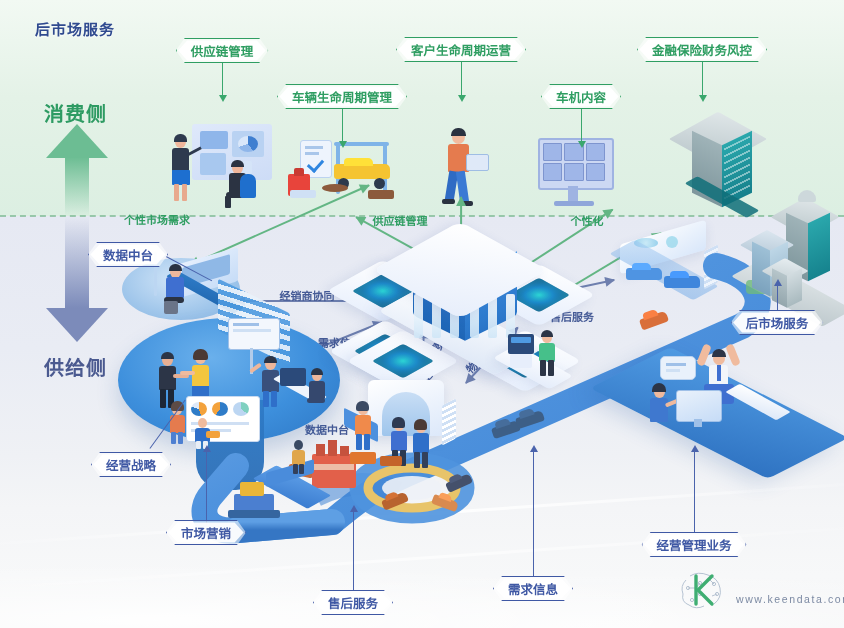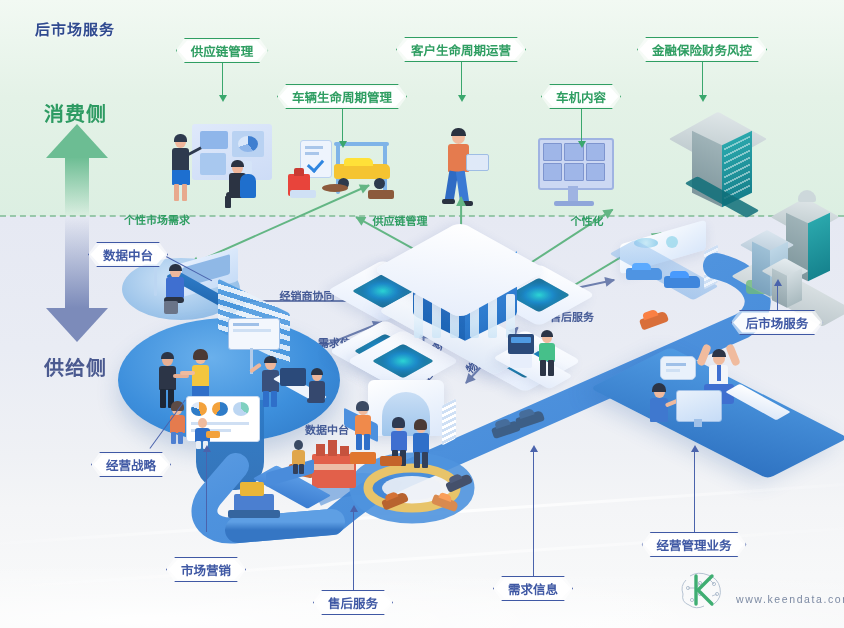--- a/index.html
+++ b/index.html
@@ -685,21 +685,21 @@
         <span>后市场服务</span>
       </div>
       <div class="stem-diag" style="left: 150px; top: 448px; width: 60px; transform: rotate(-54deg);"></div>
       <div class="tag blue" style="left: 131px; top: 452px;">
         <div class="hexbg"></div>
         <span>经营战略</span>
       </div>
       <div class="stem blue up" style="left: 206px; top: 452px; height: 80px;">
         <div class="tip"></div>
       </div>
-      <div class="tag blue" style="left: 206px; top: 557px;">
+      <div class="tag blue" style="left: 206px; top: 520px;">
         <div class="hexbg"></div>
         <span>市场营销</span>
       </div>
       <div class="stem blue up" style="left: 353px; top: 512px; height: 78px;">
         <div class="tip"></div>
       </div>
       <div class="tag blue" style="left: 353px; top: 590px;">
         <div class="hexbg"></div>
         <span>售后服务</span>
       </div>

